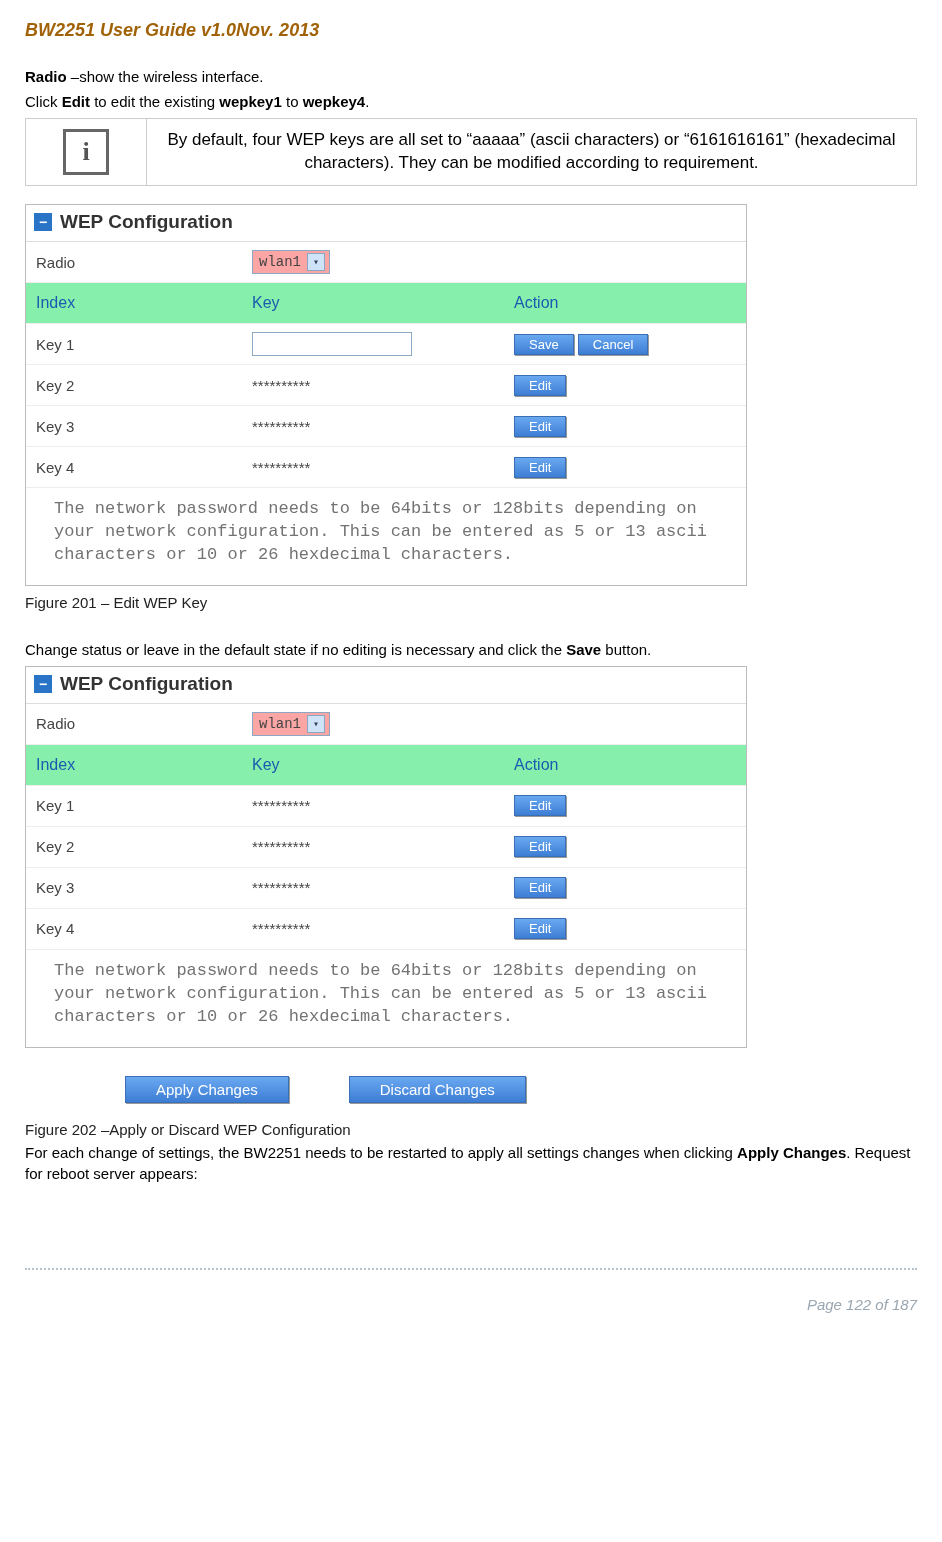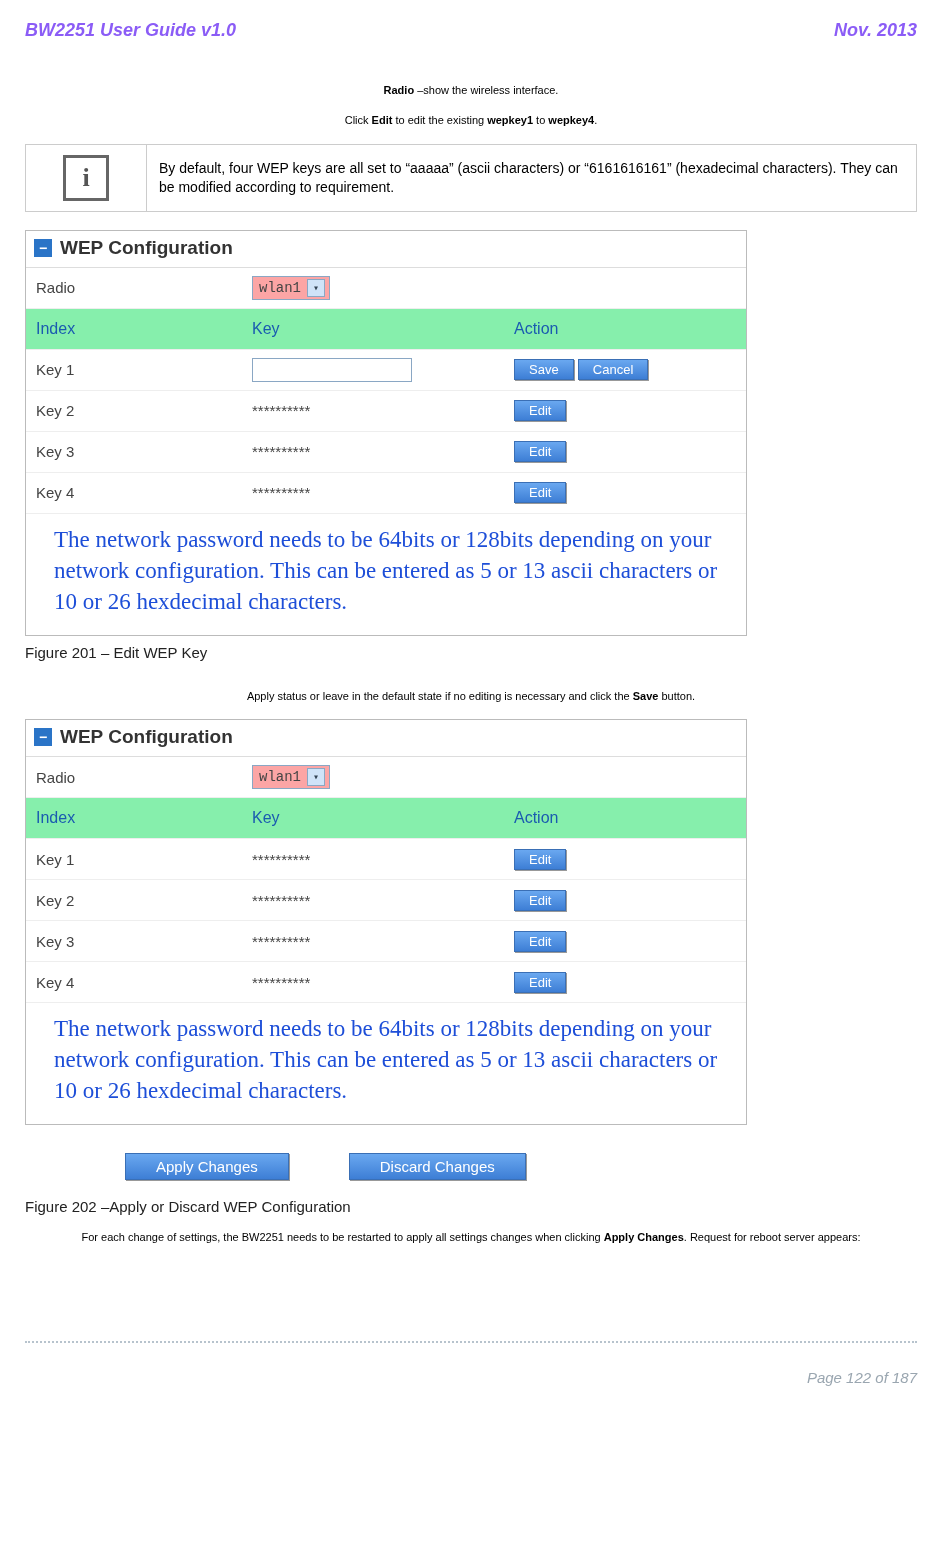--- a/index.html
+++ b/index.html
@@ -8,33 +8,31 @@
     font-family: Arial, Helvetica, sans-serif;
     background: #fff;
     width: 942px;
   }
   .page {
     padding: 20px 25px 10px 25px;
     box-sizing: border-box;
   }
   .header-row {
     display: flex;
-    justify-content: space-between;
-    color: #8b5cf6;
+    color: #a16207;
     font-style: italic;
     font-weight: bold;
     font-size: 18px;
-    margin-bottom: 42px;
+    margin-bottom: 25px;
   }
   .body-text {
-    font-size: 11px;
+    font-size: 15px;
     color: #000;
     line-height: 1.4;
-    margin: 15px 0;
-    text-align: center;
+    margin: 4px 0;
   }
   .body-text b { font-weight: bold; }
   .note-table {
     border: 1px solid #ccc;
     width: 100%;
     border-collapse: collapse;
     margin-top: 6px;
     margin-bottom: 18px;
   }
   .note-icon-cell {
@@ -52,22 +50,23 @@
     align-items: center;
     justify-content: center;
     font-family: Georgia, serif;
     font-weight: bold;
     font-size: 26px;
     color: #555;
     background: #fff;
   }
   .note-text-cell {
     padding: 4px 12px;
-    font-size: 14px;
+    font-size: 17px;
     line-height: 1.35;
+    text-align: center;
   }
   .panel {
     border: 1px solid #bbb;
     width: 720px;
     margin-top: 6px;
     font-size: 15px;
     color: #444;
     background: #fff;
   }
   .panel-title {
@@ -154,24 +153,24 @@
     font-size: 13px;
     padding: 2px 14px;
     text-align: center;
     cursor: pointer;
     background: linear-gradient(#6aa8f0, #3d7ed5);
     box-shadow: 1px 1px 0 #999;
   }
   .btn.wide { padding: 4px 30px; font-size: 15px; }
   .panel-note {
     padding: 10px 14px 18px 28px;
-    font-size: 23px;
-    color: #1d4ed8;
+    font-size: 17px;
+    color: #737373;
     line-height: 1.35;
-    font-family: Liberation Serif, serif;
+    font-family: Liberation Mono, monospace;
   }
   .caption {
     font-size: 15px;
     color: #222;
     margin: 8px 0 28px 0;
   }
   .btn-bar {
     display: flex;
     gap: 60px;
     padding: 28px 0 10px 100px;
@@ -261,21 +260,21 @@
       <div class="col-key">**********</div>
       <div class="col-action"><span class="btn">Edit</span></div>
     </div>
 
     <div class="panel-note">The network password needs to be 64bits or 128bits depending on your network configuration. This can be entered as 5 or 13 ascii characters or 10 or 26 hexdecimal characters.</div>
   </div>
 
   <div class="caption">Figure 201 – Edit WEP Key</div>
 
   <p class="body-text">
-    <span>Apply status or leave in the default state if no editing is necessary and click the </span><b>Save</b><span> button.</span>
+    <span>Change status or leave in the default state if no editing is necessary and click the </span><b>Save</b><span> button.</span>
   </p>
 
   <div class="panel">
     <div class="panel-title">
       <span class="toggle-box">−</span>
       <span>WEP Configuration</span>
     </div>
     <div class="row">
       <div class="col-label">Radio</div>
       <div class="col-key">

